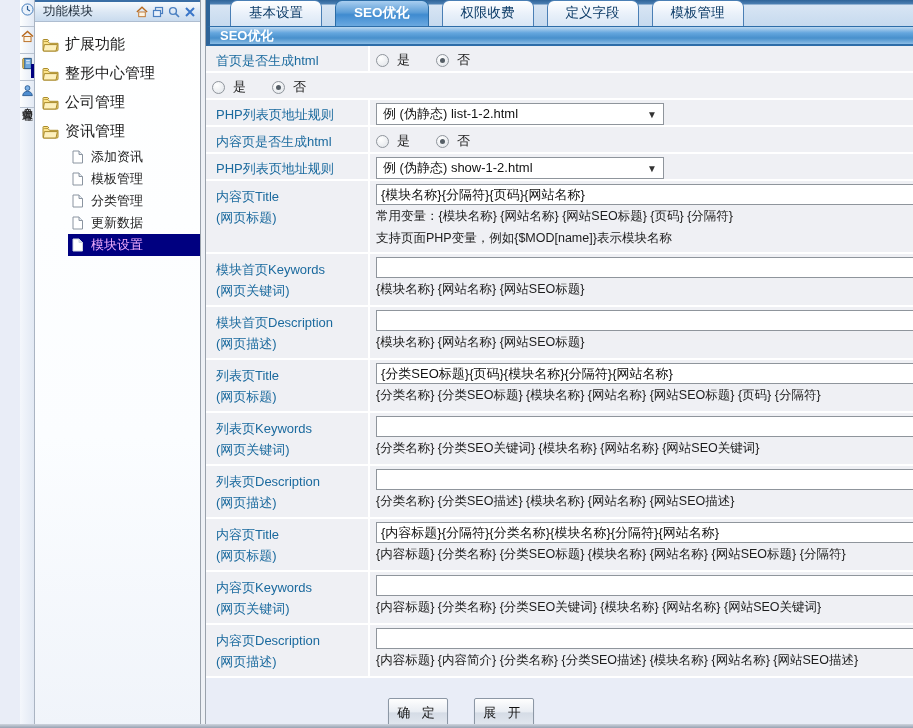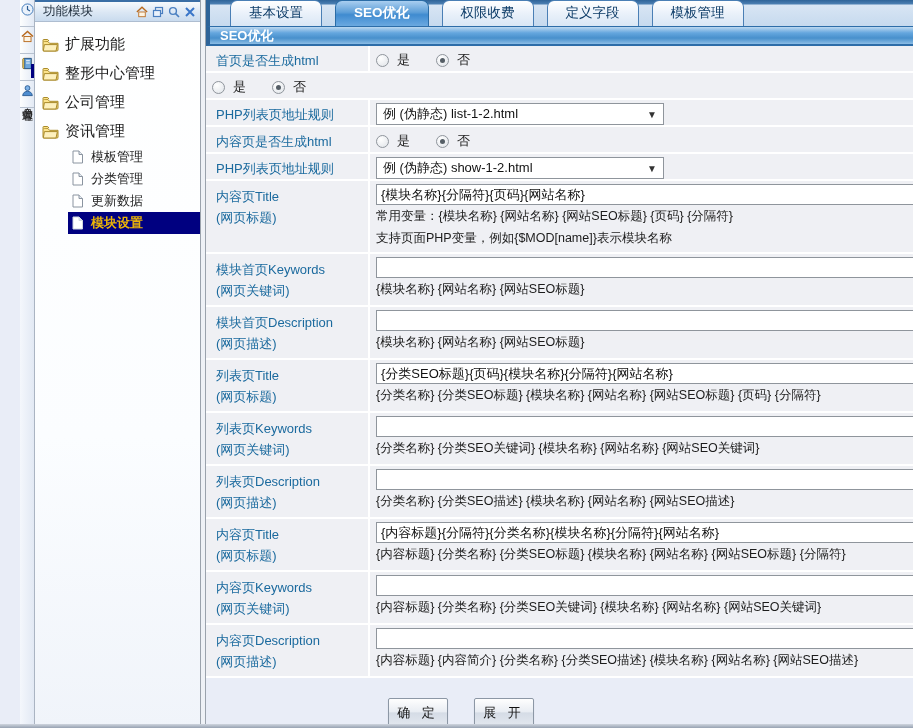--- a/index.html
+++ b/index.html
@@ -22,21 +22,21 @@
   .sb-icons { display:flex; gap:4px; align-items:center; }
   .sb-icons .sicon { width:12px; height:12px; display:inline-flex; cursor:pointer; }
   .tree { padding-top:8px; }
   .tree-folder { display:flex; align-items:center; height:29px; padding-left:7px; cursor:pointer; }
   .tree-folder .ticon { width:17px; height:14px; margin-right:6px; }
   .tree-folder .tlabel { color:#1c1c1c; font-size:15px; }
   .tree-leaf { display:flex; align-items:center; height:22px; margin-left:33px; padding-left:3px; cursor:pointer; }
   .tree-leaf .ticon { width:13px; height:14px; margin-right:7px; }
   .tree-leaf .tlabel { color:#1c1c1c; font-size:13px; white-space:nowrap; }
   .tree-leaf.selected { background:#000080; }
-  .tree-leaf.selected .tlabel { color:#eab308; font-weight:bold; }
+  .tree-leaf.selected .tlabel { color:#f0abfc; font-weight:normal; }
 
   
   .gap { width:5px; background:#eef1f6; border-right:1px solid #9aa2ac; }
 
   
   .content { flex:1; display:flex; flex-direction:column; background:#e9edf7; overflow:hidden; }
   .tabbar { height:28px; background:linear-gradient(180deg,#2e6398 0px,#4b7fb2 4px,#d8e5f4 5px,#c6daee 100%); border-left:4px solid #2e6398; display:flex; align-items:flex-end; padding-left:20px; }
   .tab { height:26px; line-height:24px; padding:0 18px; margin-right:13px; border:1px solid #4a7fb5; border-bottom:none; border-radius:7px 7px 0 0; background:linear-gradient(180deg,#ffffff 0%,#eaf1fa 50%,#d9e7f5 100%); color:#0b3a66; font-size:13.5px; cursor:pointer; white-space:nowrap; }
   .tab.active { background:linear-gradient(180deg,#a9cef0 0%,#5e9fd8 45%,#3f8bd0 55%,#6ba9e0 100%); color:#ffffff; font-weight:bold; border-color:#2a6ca6; }
   .section-header { height:20px; line-height:18px; background:linear-gradient(180deg,#bcd8f0 0%,#64a6de 35%,#4890cc 65%,#8cbde5 100%); border-top:1px solid #2d6da8; border-bottom:2px solid #2d6da8; border-left:4px solid #2e6398; color:#ffffff; font-weight:bold; font-size:13px; padding-left:10px; }
@@ -162,20 +162,27 @@
               <path d="M1 3.5V2.2a.7.7 0 0 1 .7-.7h4l1.3 1.6" fill="#fbe28a" stroke="#a98a2a"></path>
               <path d="M2.4 6.6h13L14 13H1.3z" fill="#fdf0bd" stroke="#a98a2a"></path>
             </svg></span>
           <span class="tlabel">资讯管理</span>
         </div>
         <div class="tree-leaf">
           <span class="ticon"><svg viewBox="0 0 13 14" width="100%" height="100%">
               <path d="M2 1h6l3.5 3.5V13H2z" fill="#ffffff" stroke="#8a94a0"></path>
               <path d="M8 1v3.5h3.5" fill="#e8edf4" stroke="#8a94a0"></path>
             </svg></span>
+          <span class="tlabel">添加资讯</span>
+        </div>
+        <div class="tree-leaf">
+          <span class="ticon"><svg viewBox="0 0 13 14" width="100%" height="100%">
+              <path d="M2 1h6l3.5 3.5V13H2z" fill="#ffffff" stroke="#8a94a0"></path>
+              <path d="M8 1v3.5h3.5" fill="#e8edf4" stroke="#8a94a0"></path>
+            </svg></span>
           <span class="tlabel">模板管理</span>
         </div>
         <div class="tree-leaf">
           <span class="ticon"><svg viewBox="0 0 13 14" width="100%" height="100%">
               <path d="M2 1h6l3.5 3.5V13H2z" fill="#ffffff" stroke="#8a94a0"></path>
               <path d="M8 1v3.5h3.5" fill="#e8edf4" stroke="#8a94a0"></path>
             </svg></span>
           <span class="tlabel">分类管理</span>
         </div>
         <div class="tree-leaf">

